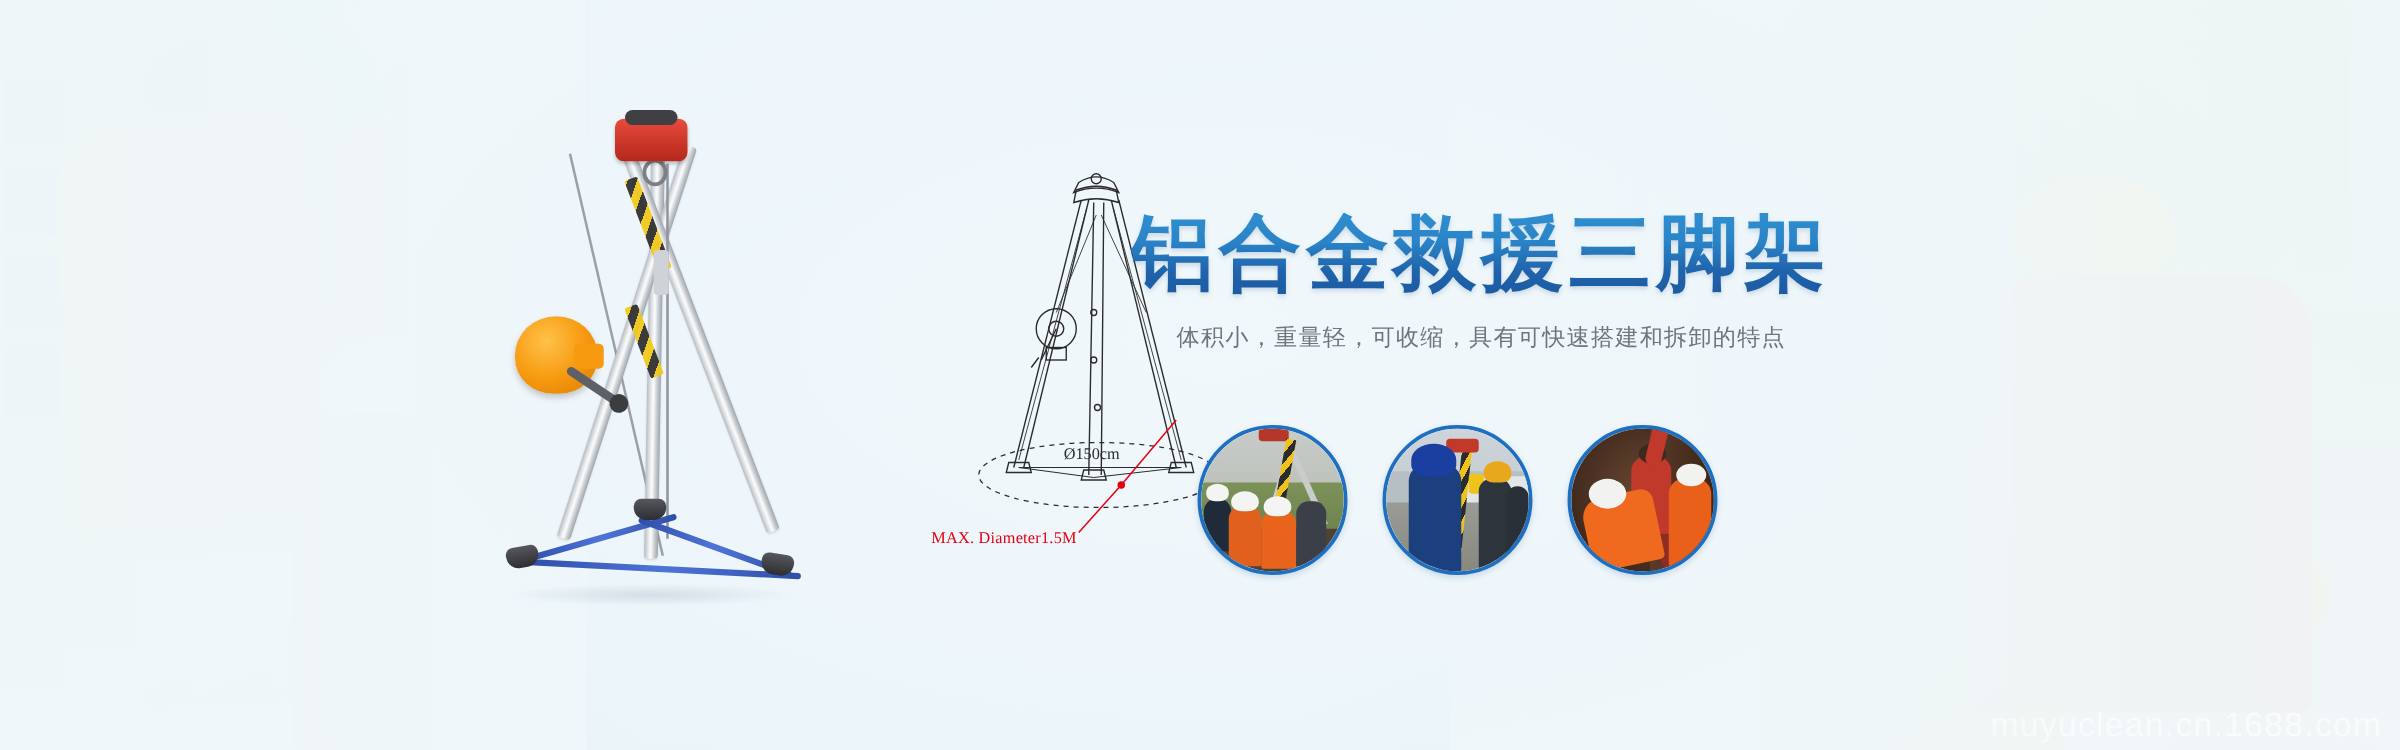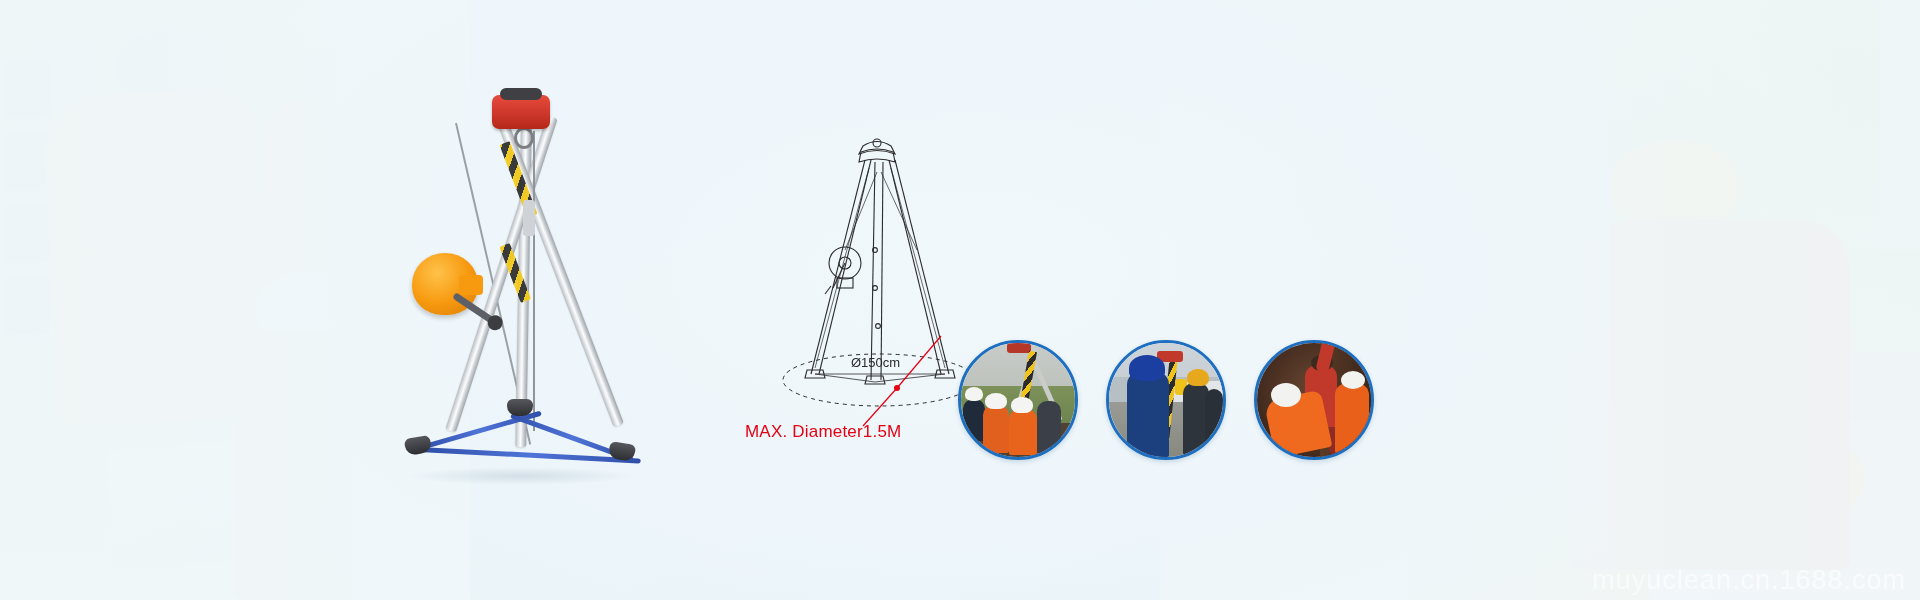--- a/index.html
+++ b/index.html
@@ -120,24 +120,24 @@
   .p-shadow{position:absolute;left:10px;top:372px;width:230px;height:18px;border-radius:50%;
     background:radial-gradient(ellipse,rgba(120,140,160,.22),rgba(120,140,160,0) 70%);}
 
   .rescue-label{position:absolute;left:505px;top:538px;display:flex;align-items:center;gap:11px;}
   .rescue-label .mark{display:flex;align-items:center;gap:3px;}
   .rescue-label .bar{width:5px;height:17px;background:#3b3f45;}
   .rescue-label .tri{width:0;height:0;border-left:15px solid #3b3f45;border-top:9px solid transparent;border-bottom:9px solid transparent;}
   .rescue-label .txt{font-size:22px;letter-spacing:1.6px;color:#3f434a;}
 
   
-  .linedraw{position:absolute;left:745px;top:130px;width:270px;height:340px;}
+  .linedraw{position:absolute;left:745px;top:130px;width:270px;height:340px;font-family:Liberation Serif, serif;}
   .linedraw svg{display:block;}
   .dim-label{position:absolute;left:106px;top:225px;font-size:13px;color:#2b2b2b;}
-  .max-label{position:absolute;left:0px;top:292px;font-size:17px;color:#e60012;white-space:nowrap;letter-spacing:.2px;}
+  .max-label{position:absolute;left:0px;top:292px;font-size:13px;color:#e60012;white-space:nowrap;letter-spacing:.2px;}
 
   
   .textblock{position:absolute;left:905px;top:170px;width:560px;text-align:center;}
   .title{
     font-size:66px;font-weight:700;letter-spacing:4px;line-height:1;margin:0;
     font-family:"DejaVu Sans","Liberation Sans",sans-serif;
     background:linear-gradient(180deg,#2f8fd0 0%,#2a84c7 35%,#1f63ab 72%,#1b5ba2 100%);
     -webkit-background-clip:text;background-clip:text;color:transparent;
     -webkit-text-fill-color:transparent;
     filter:drop-shadow(0 2px 2px rgba(20,70,120,.18));
@@ -327,21 +327,23 @@
 
       <path d="M152 258 L118 296" fill="none" stroke="#e60012" stroke-width="1.2"></path>
       <path d="M152 258 L196 206" fill="none" stroke="#e60012" stroke-width="1.2"></path>
       <circle cx="152" cy="258" r="3" fill="#e60012"></circle>
     </svg>
     <div class="dim-label">Ø150cm</div>
     <div class="max-label">MAX. Diameter1.5M</div>
   </div>
 
   <div class="textblock">
+    <h1 class="title">铝合金救援三脚架</h1>
     <div class="sub">
+      <div>体积小，重量轻，可收缩，具有可快速搭建和拆卸的特点</div>
     </div>
   </div>
 
   <div class="circles">
 
     <div class="circ">
       <div class="in">
         <div class="c1-sky"></div>
           <div class="c1-field"></div>
           <div class="c1-dirt"></div>

